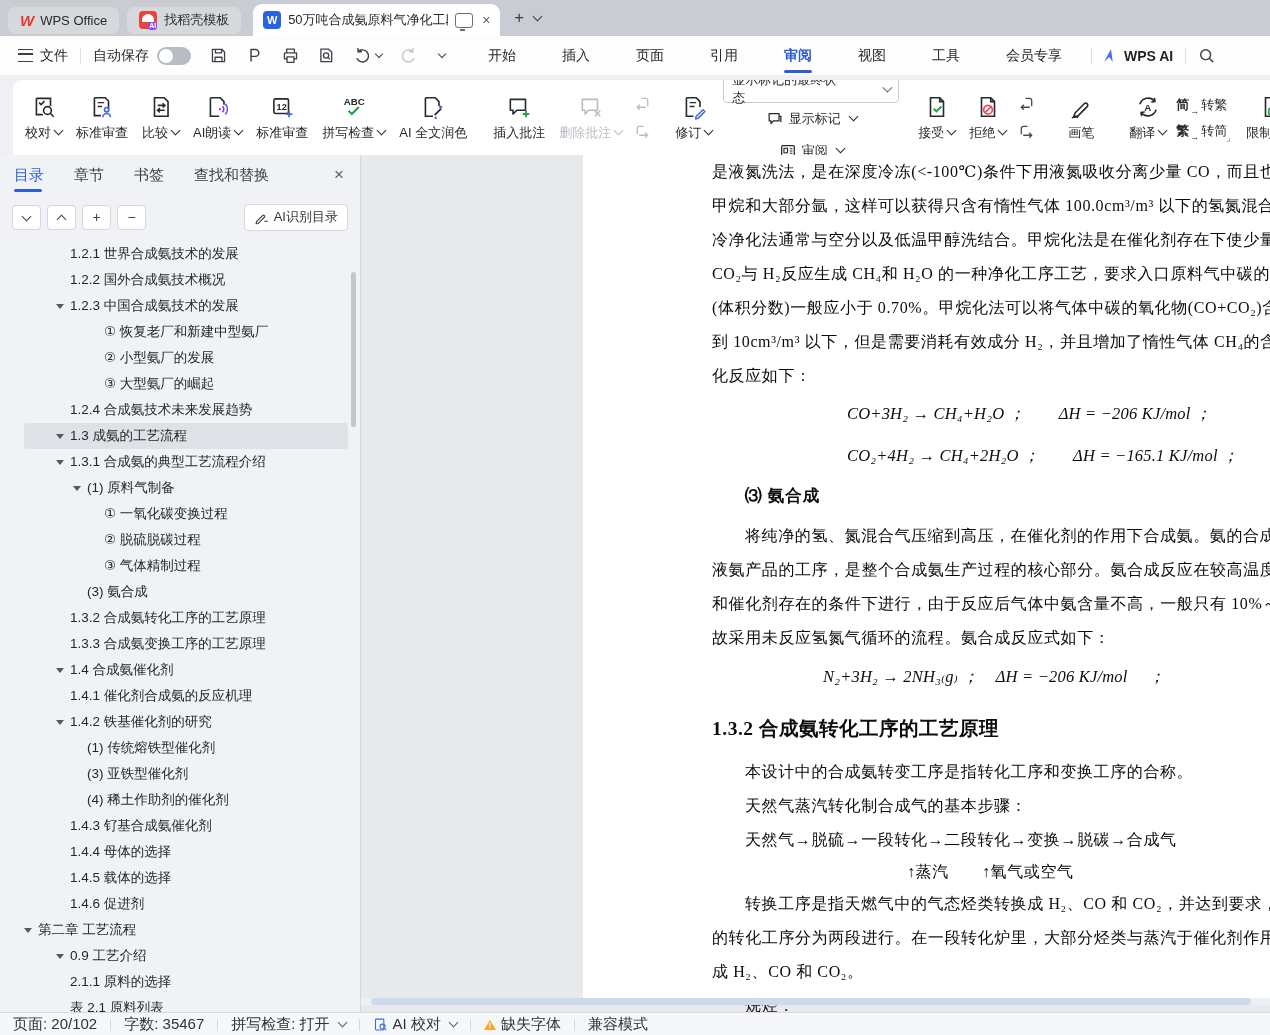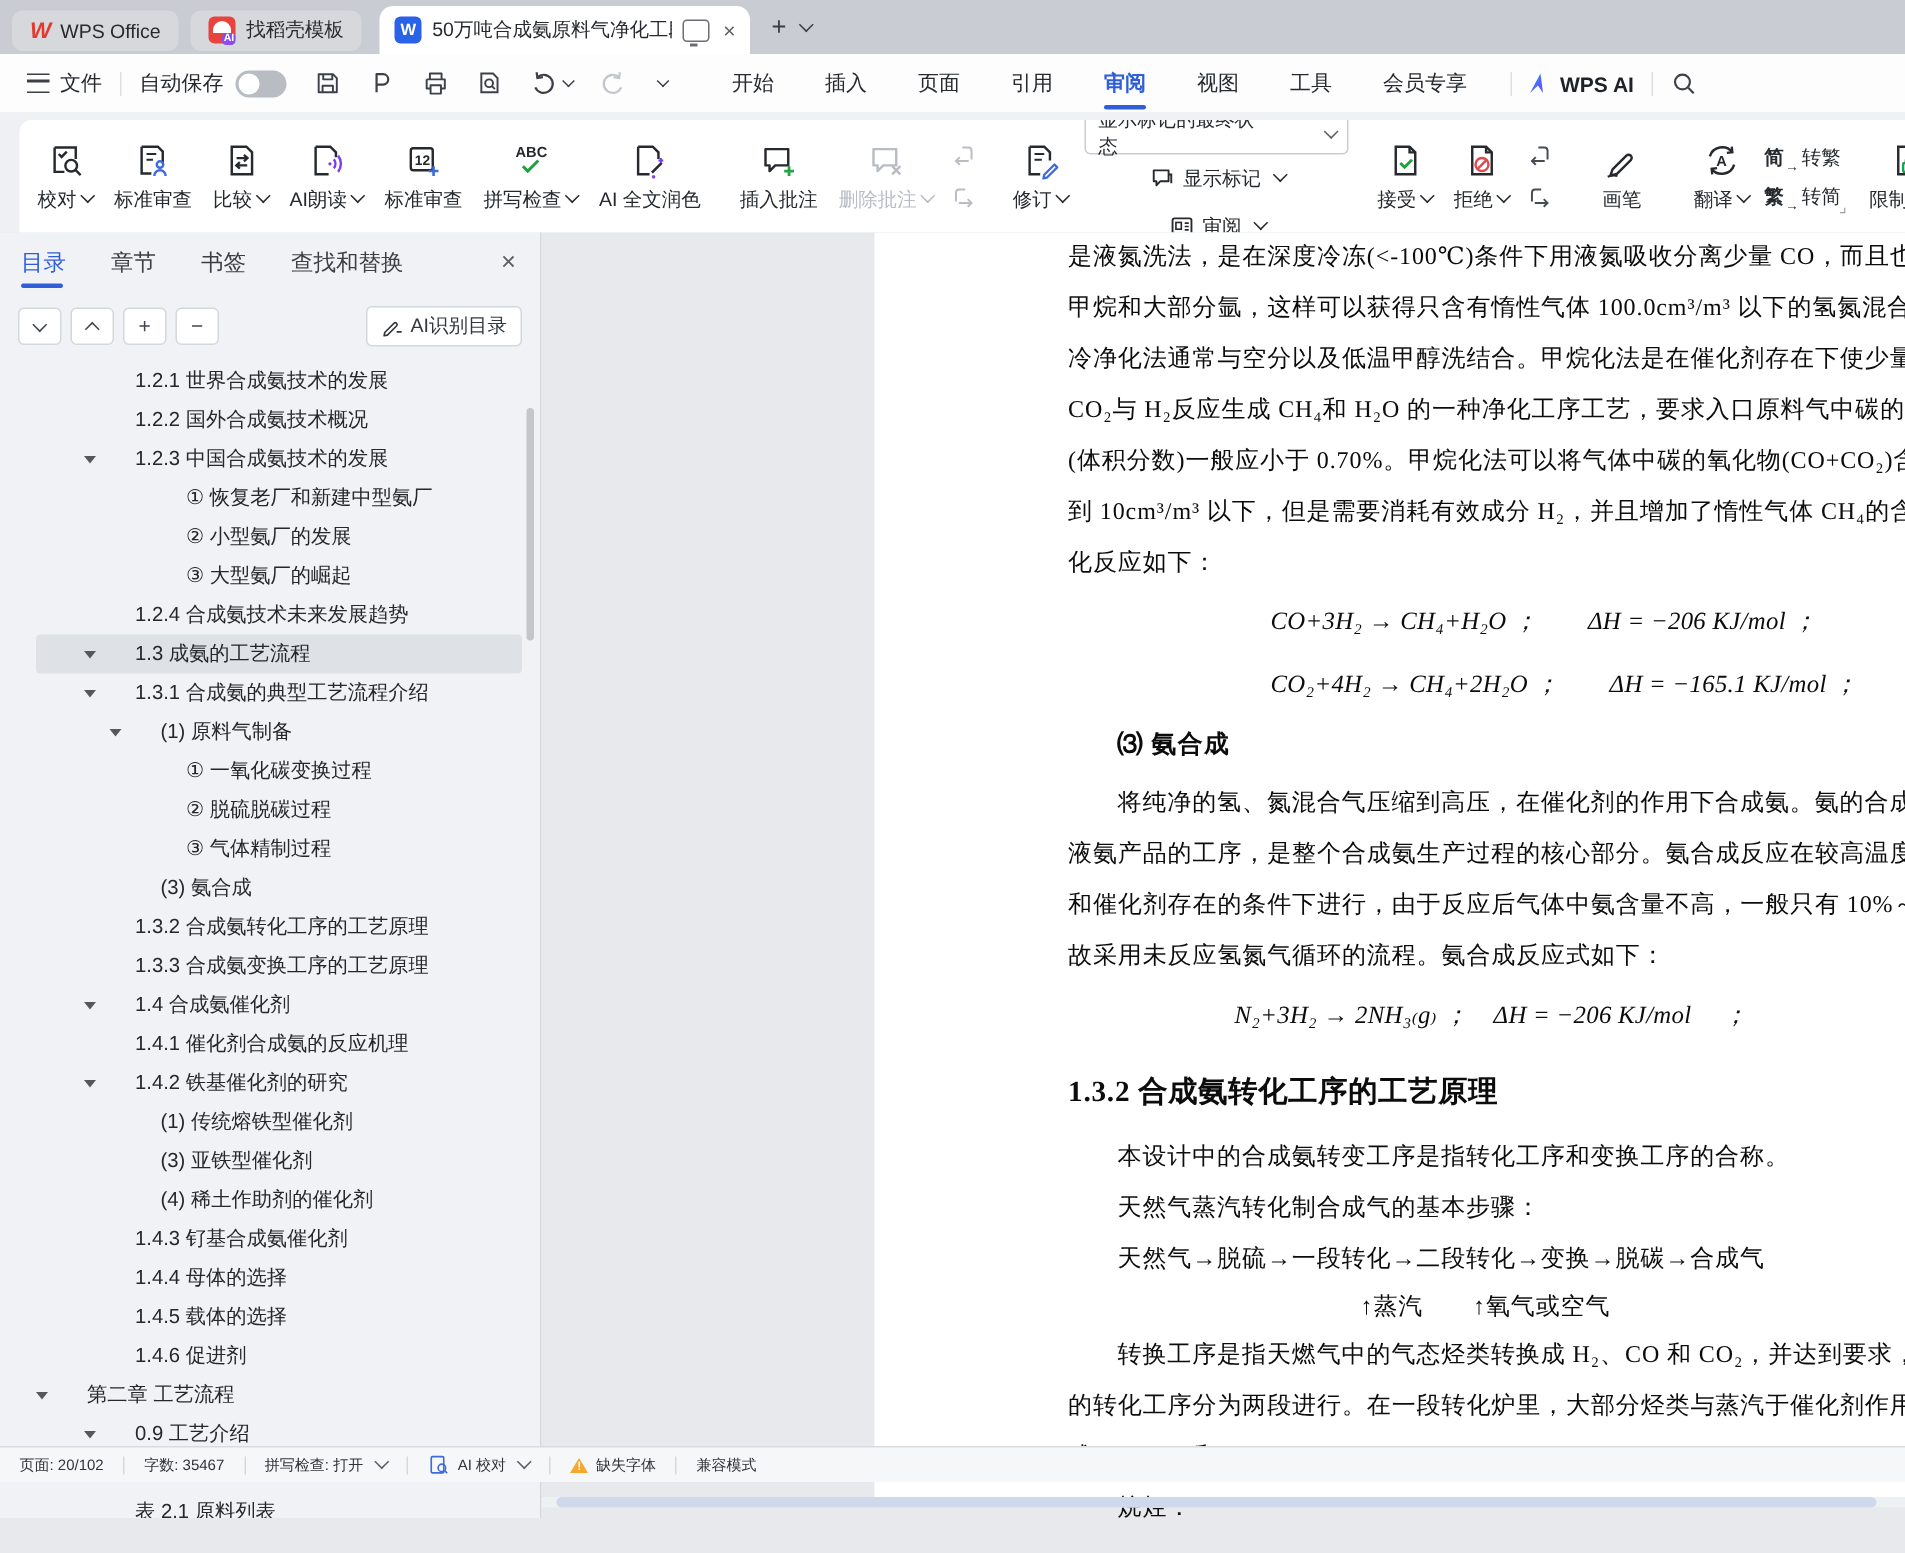--- a/index.html
+++ b/index.html
@@ -25,21 +25,21 @@
 
   
   .menubar{position:absolute;left:0;top:36px;width:1270px;height:39px;background:#fdfdfe;display:flex;align-items:center;font-size:14px;color:#26292e;}
   .hamb{width:15px;height:11px;border-top:1.6px solid #3c4045;border-bottom:1.6px solid #3c4045;position:relative;margin:0 7px 0 18px;}
   .hamb:after{content:"";position:absolute;left:0;top:3.3px;width:100%;height:1.6px;background:#3c4045;}
   .mdiv{width:1px;height:16px;background:#dcdee2;margin:0 12px;}
   .toggle{width:34px;height:18px;border-radius:9px;background:#b8bcc3;position:relative;margin-left:8px;}
   .toggle:after{content:"";position:absolute;left:2px;top:2px;width:14px;height:14px;border-radius:50%;background:#fff;}
   .qicons{display:flex;align-items:center;gap:17px;margin-left:18px;color:#3d4147;}
   .qicons svg{display:block;}
-  .menuitems{display:flex;align-items:center;gap:0;margin-left:26px;}
+  .menuitems{display:flex;align-items:center;gap:12px;margin-left:26px;}
   .mitem{padding:0 17px;height:39px;display:flex;align-items:center;position:relative;}
   .mitem.on{color:#2f5ed8;font-weight:bold;}
   .mitem.on:after{content:"";position:absolute;left:17px;right:17px;bottom:2px;height:3px;border-radius:2px;background:#2f5ed8;}
   .wpsai{display:flex;align-items:center;gap:6px;font-weight:bold;color:#1e2126;}
   .aimark{width:14px;height:13px;background:linear-gradient(135deg,#2a8cff,#7a3bff);clip-path:polygon(0 100%,50% 0,62% 100%,38% 62%);}
 
   
   .ribbonwrap{position:absolute;left:0;top:75px;width:1270px;height:80px;background:#eef0f3;}
   .ribbon{position:absolute;left:13px;top:5px;right:0;height:75px;background:#fff;border-radius:8px 0 0 0;display:flex;align-items:center;padding-left:5px;overflow:hidden;}
   .rgroup{display:flex;align-items:center;}
@@ -64,21 +64,21 @@
   .stab{position:relative;height:40px;display:flex;align-items:center;}
   .stab.on{color:#2f5ed8;}
   .stab.on:after{content:"";position:absolute;left:0;right:2px;bottom:3px;height:3px;border-radius:2px;background:#2f5ed8;}
   .sclose{position:absolute;right:16px;top:10px;font-size:17px;color:#5c6066;}
   .stools{display:flex;align-items:center;height:36px;padding:4px 12px 0 12px;gap:6px;}
   .sqbtn{width:27px;height:23px;background:#fff;border:1px solid #d4d7db;border-radius:4px;display:flex;align-items:center;justify-content:center;color:#41464c;font-size:14px;}
   .sqbtn .cv{margin-left:0;top:-1px;}
   .sqbtn .cvu{transform:rotate(-135deg);top:2px;}
   .aibtn{margin-left:auto;height:25px;background:#fff;border:1px solid #d4d7db;border-radius:4px;display:flex;align-items:center;gap:5px;padding:0 9px;font-size:13px;color:#33373c;}
   .toclist{padding:6px 0 0 24px;}
-  .trow{display:flex;align-items:center;height:26px;font-size:13.5px;color:#24282c;white-space:nowrap;gap:20px;}
+  .trow{display:flex;align-items:center;height:26px;font-size:13.5px;color:#24282c;white-space:nowrap;}
   .trislot{width:14px;display:flex;justify-content:flex-start;flex:none;}
   .tri{width:0;height:0;border-left:4px solid transparent;border-right:4px solid transparent;border-top:5px solid #54585d;}
   .notri .tri{visibility:hidden;}
   .lv0{padding-left:0;}
   .lv1{padding-left:32px;}
   .lv2{padding-left:32px;}
   .lv3{padding-left:49px;}
   .lv4{padding-left:66px;}
   .sel{background:#dee1e5;border-radius:3px;margin-right:12px;}
   .sscroll{position:absolute;right:4px;top:117px;width:5px;height:155px;border-radius:3px;background:#c3c7cc;}
@@ -90,21 +90,21 @@
   .ind{padding-left:162px;}
   .formula{font-style:italic;font-size:16.5px;line-height:42px;padding-left:264px;letter-spacing:0.2px;}
   .formula3{line-height:44px;padding-left:240px;}
   .subhead{font-weight:bold;font-size:16.5px;line-height:34px;padding-left:162px;margin:2px 0 6px 0;letter-spacing:1px;}
   .h2{font-weight:bold;font-size:19.5px;line-height:36px;padding-left:129px;margin:12px 0 8px 0;letter-spacing:0.5px;}
   .arrowline{padding-left:324px;line-height:30px;}
   .hscroll{position:absolute;left:0;bottom:7px;width:909px;height:7px;background:#eef1f4;}
   .hthumb{position:absolute;left:10px;top:0;width:880px;height:7px;border-radius:4px;background:#cfd9ec;}
 
   
-  .statusbar{position:absolute;left:0;top:964px;width:1270px;height:23px;background:#f5f7f9;border-top:1px solid #d9dbde;display:flex;align-items:center;font-size:10px;color:#303337;}
+  .statusbar{position:absolute;left:0;top:1012px;width:1270px;height:23px;background:#f5f7f9;border-top:1px solid #d9dbde;display:flex;align-items:center;font-size:15px;color:#303337;}
   .sitem{display:flex;align-items:center;gap:5px;padding:0 13px;}
   .sdiv{width:1px;height:12px;background:#d7d9dc;}
   .warn{width:0;height:0;border-left:6px solid transparent;border-right:6px solid transparent;border-bottom:10px solid #f6a72c;position:relative;}
   .warn:after{content:"!";position:absolute;left:-1.5px;top:1px;font-size:8px;font-weight:bold;color:#fff;}
 
   svg{flex:none;}
 </style>
 </head>
 <body>
 

